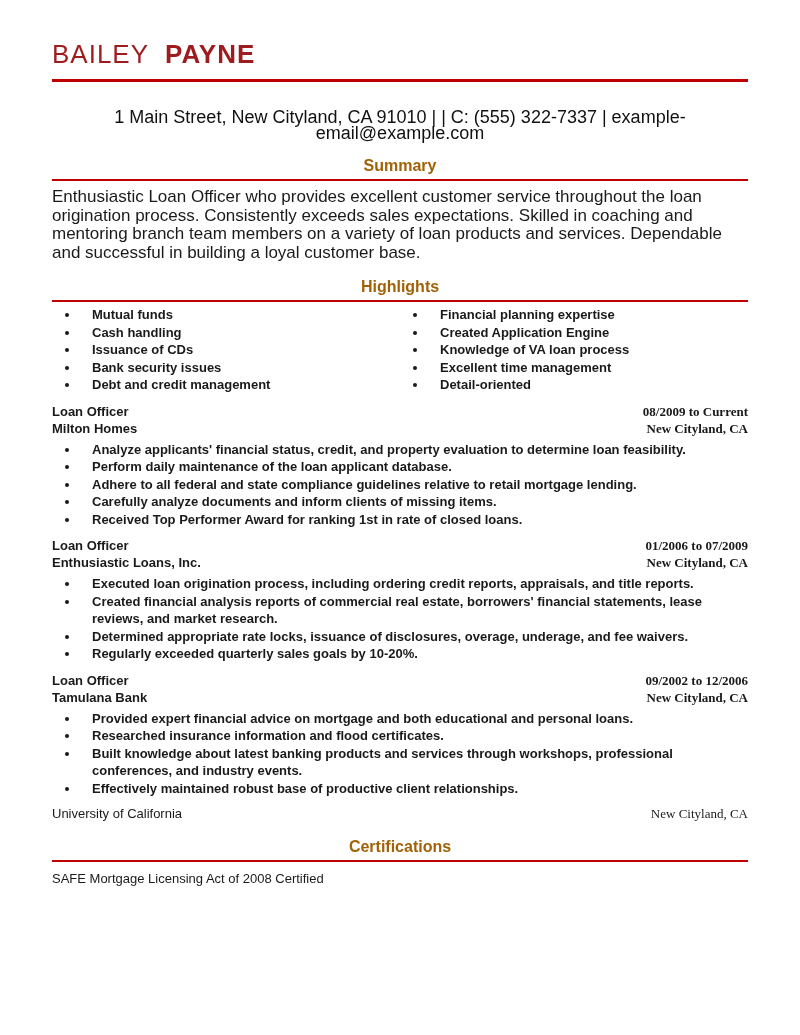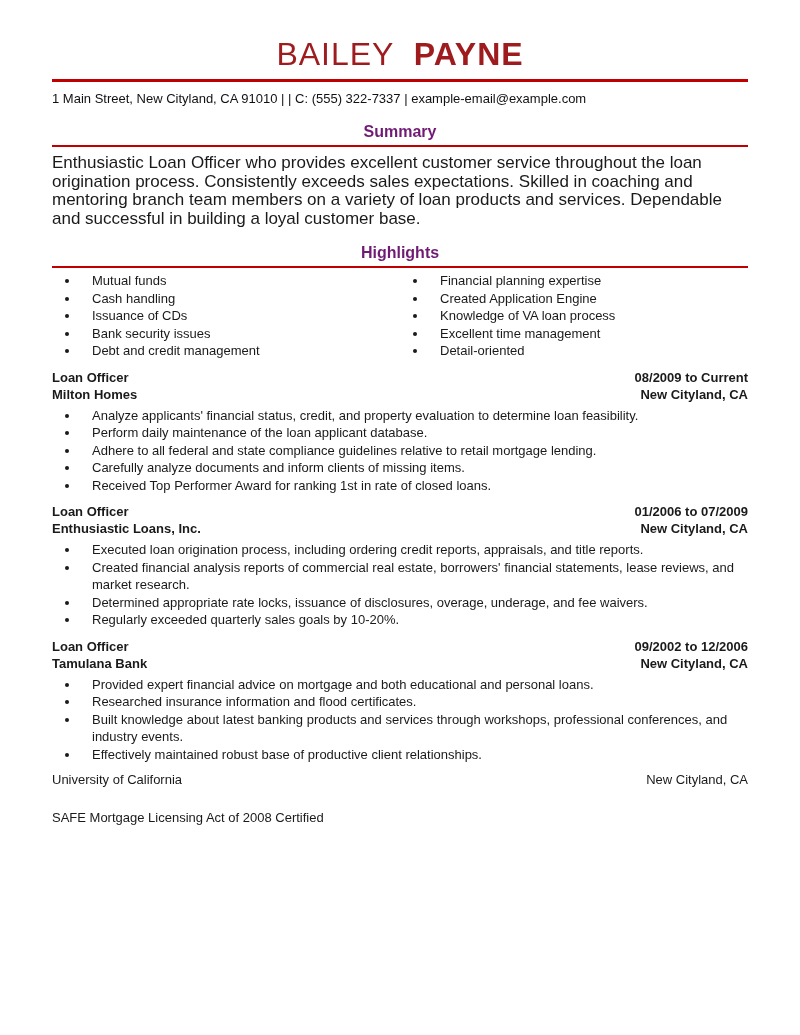--- a/index.html
+++ b/index.html
@@ -14,60 +14,62 @@
     font-family: "Liberation Sans", sans-serif;
     color: #1a1a1a;
   }
   .page {
     width: 800px;
     min-height: 1035px;
     padding: 26px 52px 30px 52px;
   }
   
   .name {
-    text-align: center;
-    font-size: 32px;
+    text-align: left;
+    font-size: 26px;
     letter-spacing: 1px;
     color: #9e1b1e;
     line-height: 32px;
     margin-top: 12px;
   }
   .name .first { font-weight: normal; }
   .name .last  { font-weight: bold; }
   .name-rule {
     border: none;
     border-top: 3px solid #c00000;
     margin: 9px 0 0 0;
   }
   .contact {
-    font-size: 13px;
+    text-align: center;
+    font-size: 18px;
     line-height: 16px;
-    margin-top: 9px;
+    margin-top: 27px;
     color: #111111;
   }
   
   .section-heading {
     text-align: center;
     font-size: 16px;
     font-weight: bold;
-    color: #701a75;
+    color: #a16207;
     margin: 15px 0 0 0;
     padding-bottom: 3px;
     border-bottom: 2px solid #c00000;
     line-height: 20px;
   }
   
   .summary-text {
     font-size: 17px;
     line-height: 18.5px;
     margin: 7px 0 0 0;
   }
   ul.bullets {
     margin: 4px 0 0 0;
     padding-left: 28px;
+    font-weight: bold;
   }
   ul.bullets li {
     font-size: 13px;
     line-height: 17.5px;
     padding-left: 12px;
   }
   
   .hl-columns {
     display: flex;
     margin-top: 4px;
@@ -77,28 +79,28 @@
   
   .job { margin-top: 9px; }
   .job:first-of-type { margin-top: 8px; }
   .row {
     display: flex;
     justify-content: space-between;
     font-size: 13px;
     line-height: 17px;
   }
   .row .left-cell  { text-align: right; }
-  .row .right-cell { text-align: center; }
+  .row .right-cell { text-align: center; font-family: Liberation Serif, serif; }
   .bold { font-weight: bold; }
   
   .edu-block { margin-top: 8px; }
   .cert-text {
     font-size: 13px;
     line-height: 17px;
-    margin-top: 21px;
+    margin-top: 8px;
   }
 </style>
 </head>
 <body>
 
 <div class="page">
 
   <div class="name">
     <span class="first">BAILEY</span>
     <span>&nbsp;</span><span class="last">PAYNE</span>
@@ -184,15 +186,16 @@
     </ul>
   </div>
 
   <div class="edu-block">
     <div class="row">
       <span class="left-cell">University of California</span>
       <span class="right-cell">New Cityland, CA</span>
     </div>
   </div>
 
+  <div class="section-heading">Certifications</div>
   <div class="cert-text">SAFE Mortgage Licensing Act of 2008 Certified</div>
 
 </div>
 
 </body></html>

